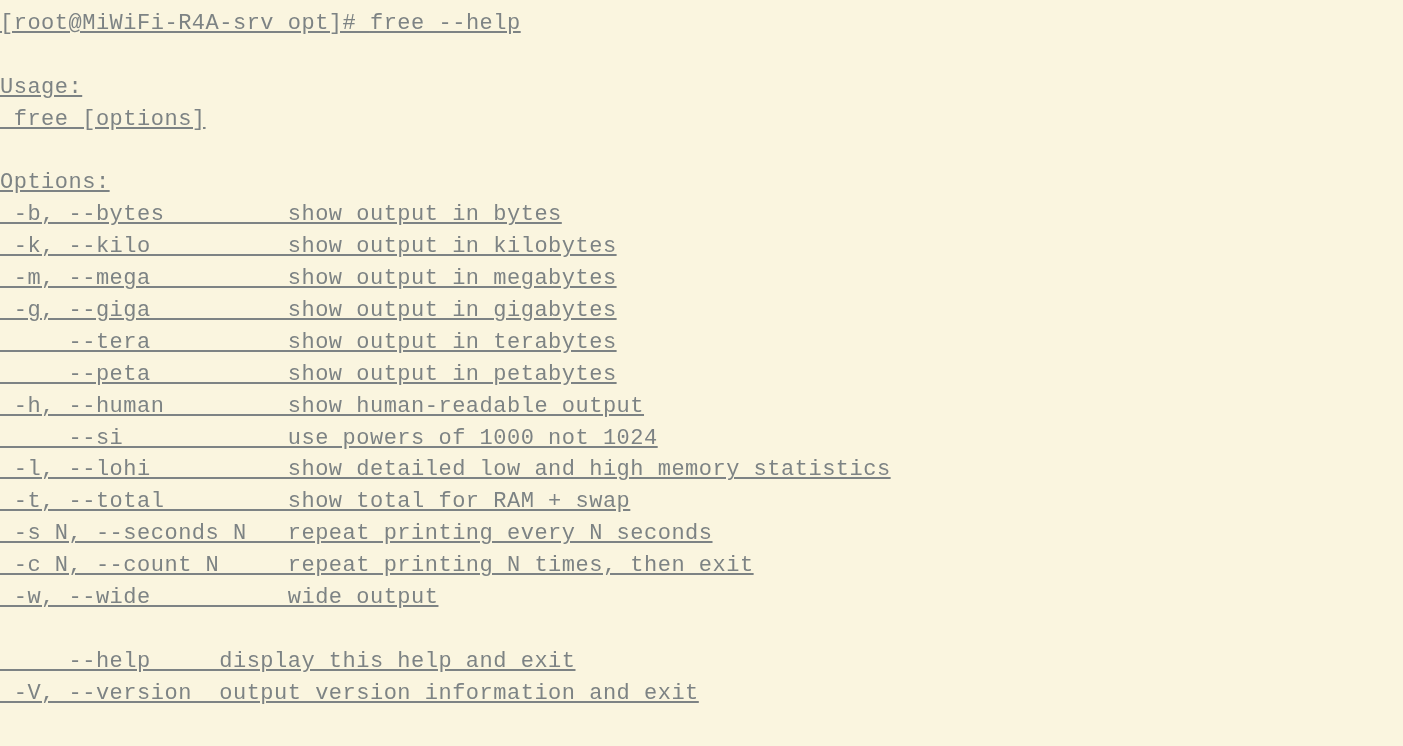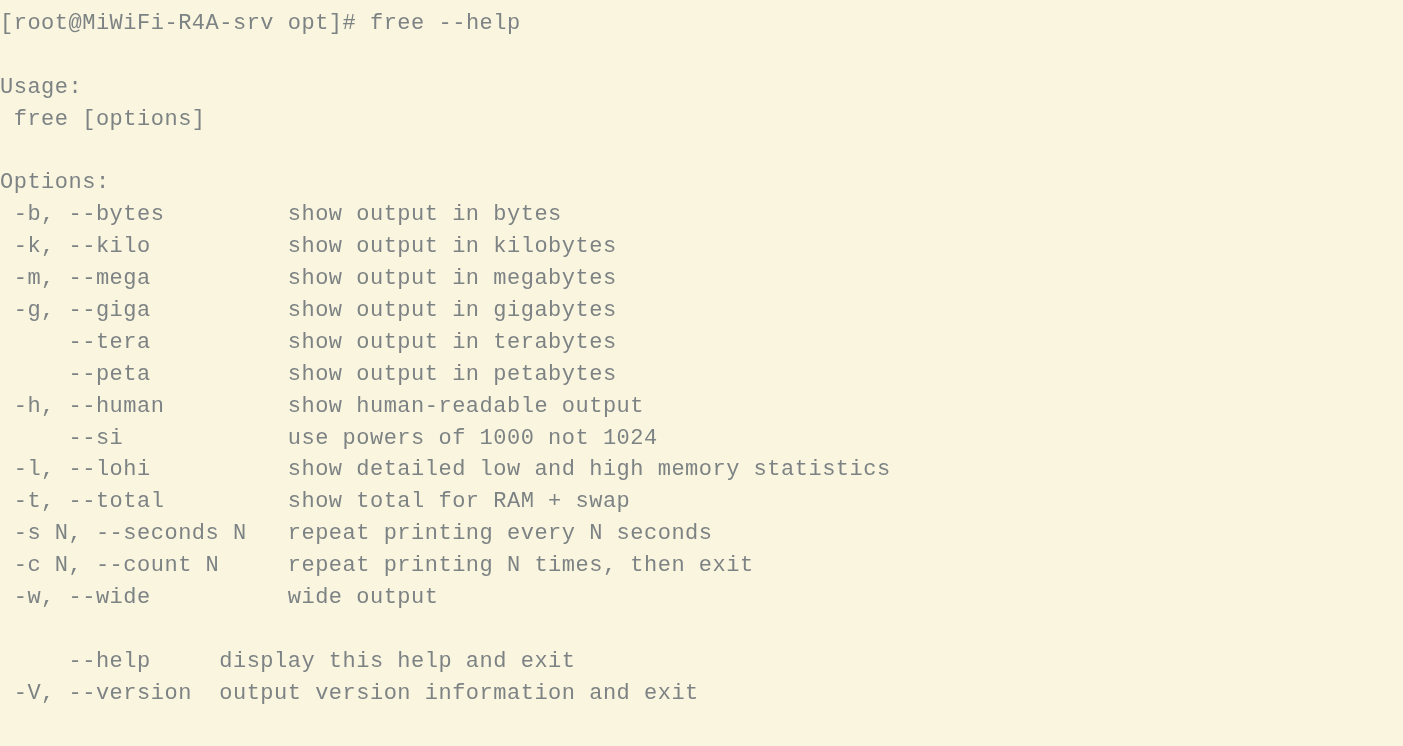--- a/index.html
+++ b/index.html
@@ -15,20 +15,21 @@
       padding: 8px 0 0 0;
       width: 1403px;
       height: 746px;
       overflow: hidden;
       line-height: 1.45;
       letter-spacing: 0.5px;
     }
     pre {
       font-family: inherit;
       white-space: pre;
+      text-decoration: underline;
     }
     .prompt-line {
       white-space: pre;
     }
   </style>
 </head>
 <body>
 
 <pre><span class="prompt-line"><span>[root@MiWiFi-R4A-srv opt]# </span><span>free --help</span></span>
 <span></span>

